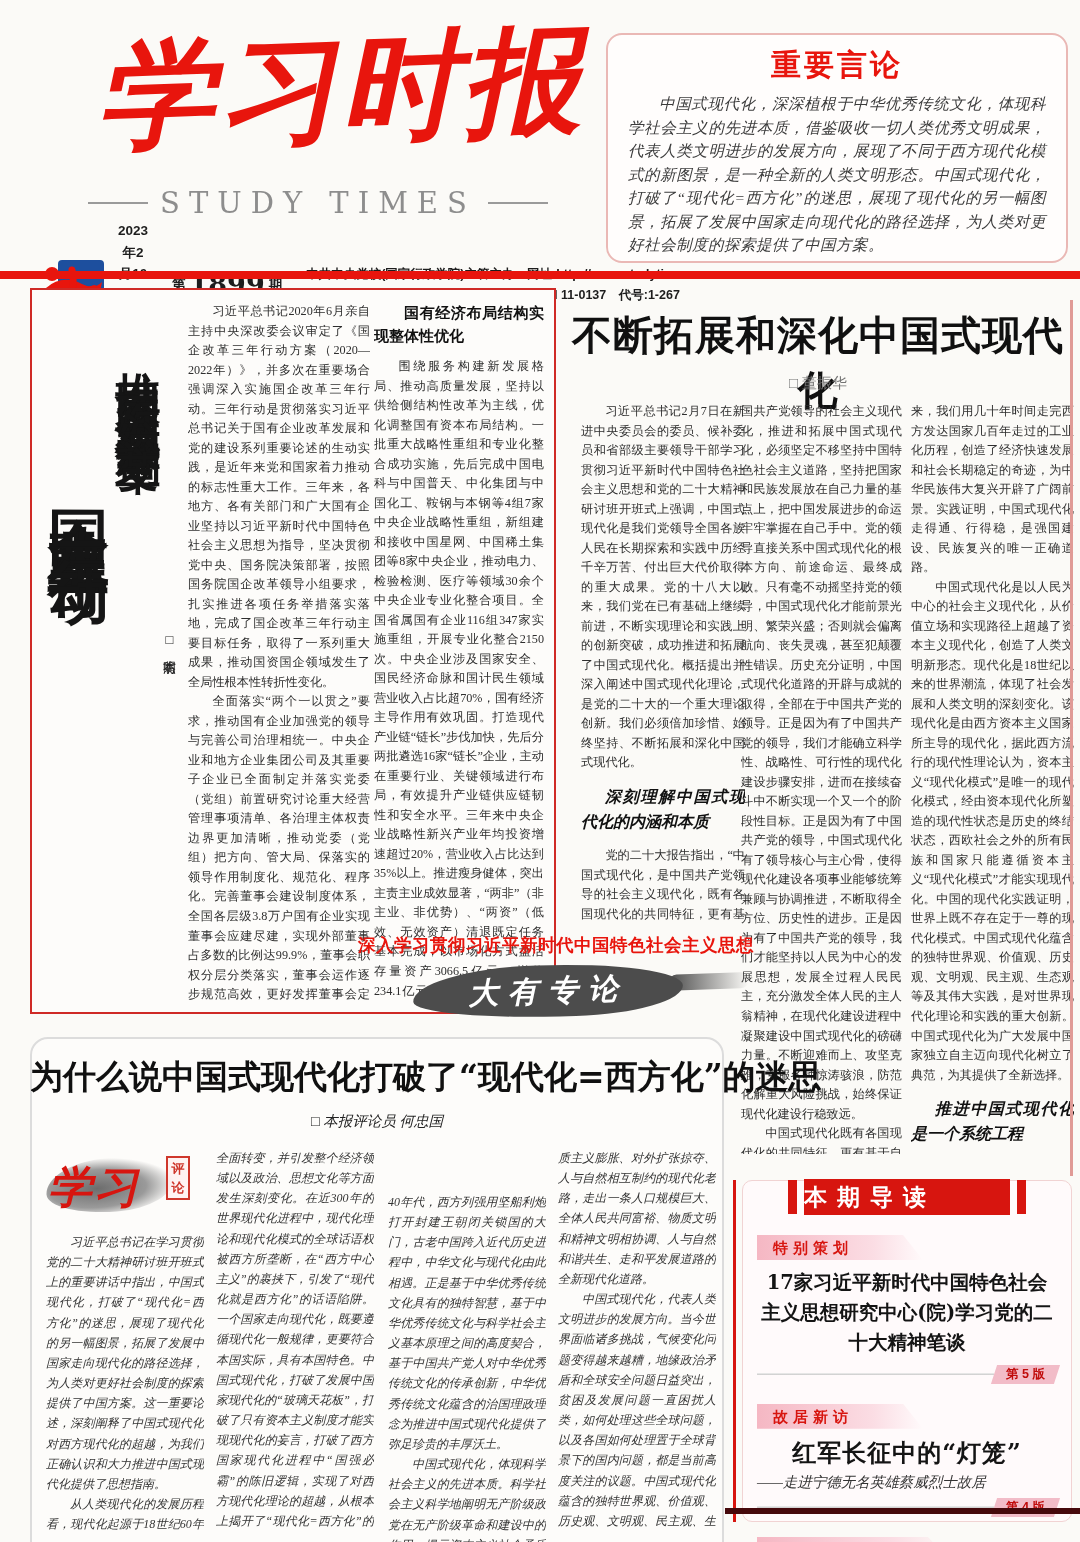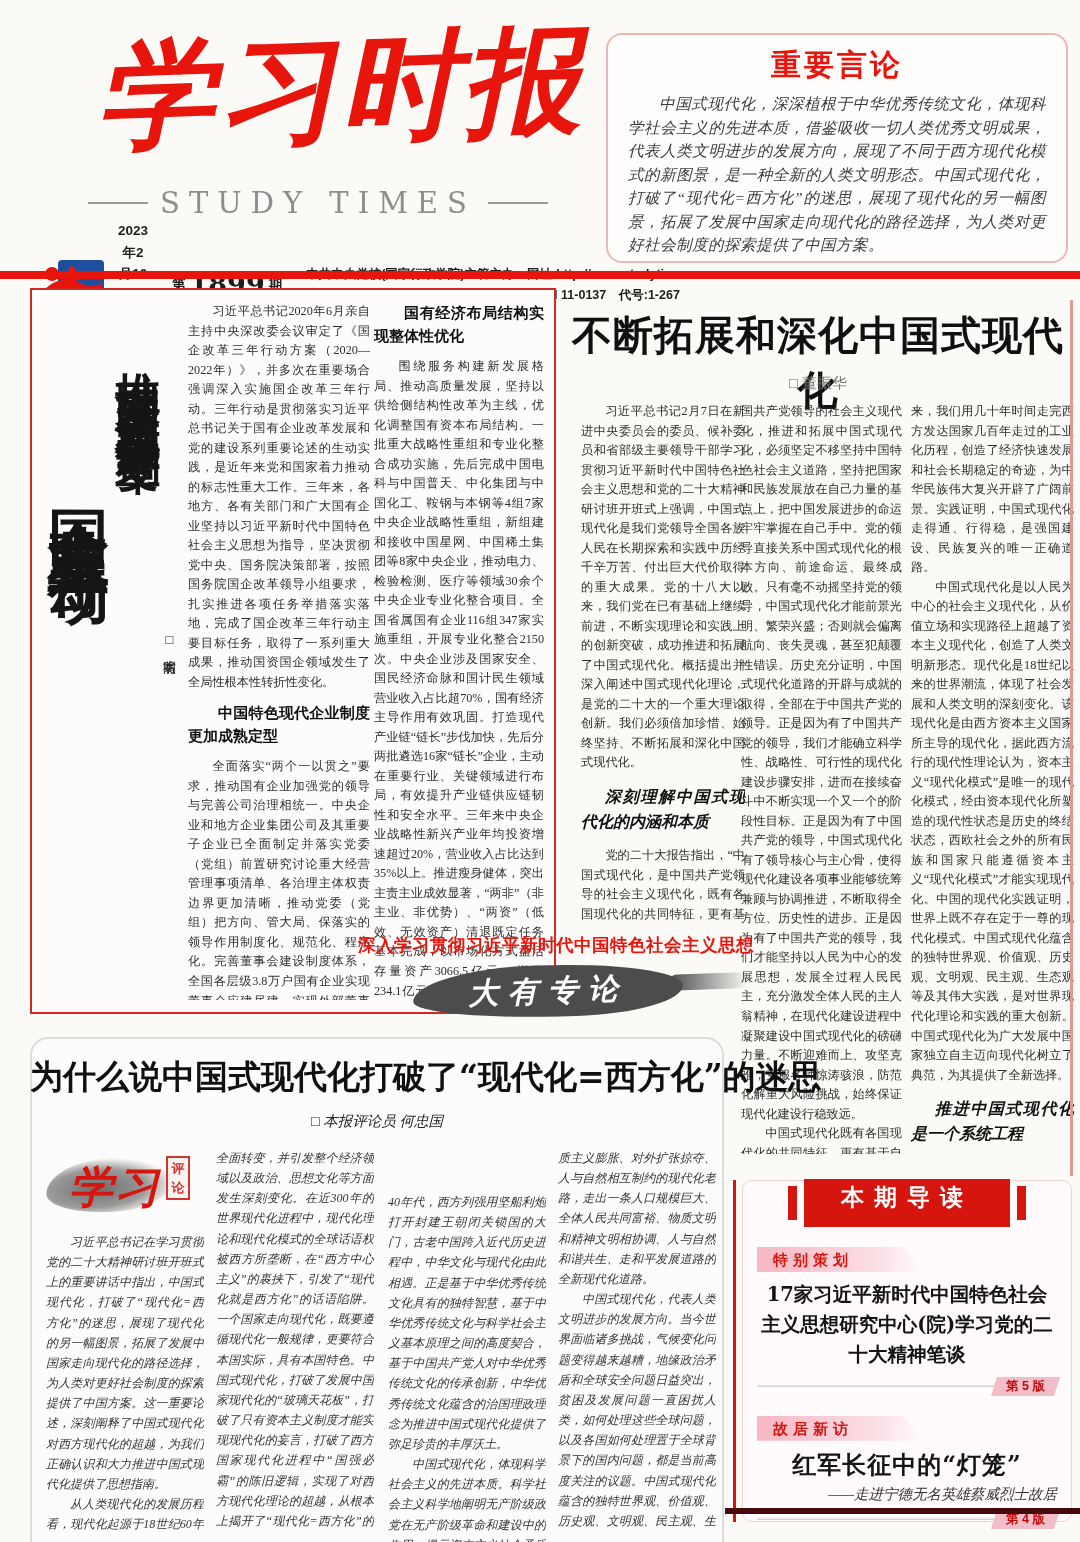--- a/index.html
+++ b/index.html
@@ -76,43 +76,43 @@
   .b-col{font-size:12px;line-height:1.68;font-style:italic;color:#333;}
   .b-col p{margin:0;text-indent:2em;}
   .b-col1{left:46px;top:1148px;width:158px;height:386px;}
   .b-col2{left:216px;top:1148px;width:158px;height:386px;}
   .b-col3{left:388px;top:1148px;width:158px;height:386px;margin-top:44px;}
   .b-col4{left:558px;top:1148px;width:158px;height:386px;}
   .xl-logo{position:relative;width:150px;height:78px;margin-bottom:6px;font-style:normal;}
   .xl-swash{position:absolute;left:0;top:10px;width:128px;height:54px;background:
      radial-gradient(ellipse at 40% 55%, #6d6d6d 0%, #9a9a9a 45%, rgba(160,160,160,0) 72%);
      border-radius:50% 50% 46% 54%/60% 45% 55% 40%;transform:rotate(-4deg);}
-  .xl-chars{position:absolute;left:23px;top:2px;color:#d7150f;font-size:44px;font-weight:bold;
+  .xl-chars{position:absolute;left:2px;top:2px;color:#d7150f;font-size:44px;font-weight:bold;
      font-style:italic;letter-spacing:2px;font-family:"DejaVu Serif",serif;}
   .xl-seal{position:absolute;right:6px;top:8px;width:24px;height:44px;border:2px solid #cf372c;
      color:#cf372c;background:rgba(255,240,240,0.8);font-size:13px;line-height:1.45;text-align:center;
      font-weight:bold;font-style:normal;padding-top:2px;box-sizing:border-box;}
   
   .guide-line-left{left:733px;top:1180px;width:3px;height:342px;background:#d7150f;}
   .guide{left:742px;top:1180px;width:330px;height:342px;border:1.5px solid #f1d3d3;border-radius:10px;
      background:#fffafb;box-sizing:border-box;padding:0 14px;}
   .guide-banner{display:flex;justify-content:center;align-items:center;gap:7px;margin-top:-2px;}
   .gb-bar{width:9px;height:34px;background:#d7150f;}
-  .gb-main{width:206px;height:48px;background:#d7150f;color:#fff;font-size:23px;font-weight:900;
-     letter-spacing:10px;text-align:center;line-height:36px;font-family:"Liberation Sans",sans-serif;}
+  .gb-main{width:206px;height:36px;background:#d7150f;color:#fff;font-size:23px;font-weight:900;
+     letter-spacing:10px;line-height:36px;font-family:"Liberation Sans",sans-serif;}
   .g-label{margin-top:20px;width:150px;height:25px;line-height:25px;padding-left:16px;
      color:#d7150f;font-size:15px;font-weight:bold;letter-spacing:5px;
      font-family:"Liberation Sans",sans-serif;
      background:linear-gradient(90deg,#f5b7c3 0%,#fbdde4 70%,rgba(251,221,228,0) 100%);
      clip-path:polygon(0 0,88% 0,100% 100%,0 100%);}
   .g-title{margin:8px 0 4px 0;text-align:center;font-weight:900;color:#141414;
      font-family:"DejaVu Serif",serif;}
   .g-title.t1{font-size:19.5px;line-height:1.55;}
   .g-title.t2{font-size:24px;letter-spacing:1px;}
-  .g-sub{text-align:right;font-size:14.5px;font-style:italic;color:#333;margin-top:2px;}
+  .g-sub{text-align:left;font-size:14.5px;font-style:italic;color:#333;margin-top:2px;}
   .page-row{display:flex;align-items:center;margin-top:6px;}
   .page-line{flex:1;height:2px;background:linear-gradient(180deg,#f0f0f0,#c9c9c9);}
   .page-tag{background:#f2bcc8;color:#c00a0a;font-size:12.5px;padding:1px 12px;transform:skewX(-18deg);
      font-family:"Liberation Sans",sans-serif;font-weight:bold;white-space:nowrap;}
   .page-tag span{display:inline-block;transform:skewX(18deg);}
   .bottom-rule{left:725px;top:1508px;width:355px;height:6px;background:#46090c;}
 </style>
 </head>
 <body>
 
@@ -154,21 +154,20 @@
 </div>
 
 <div class="abs red-rule"></div>
 
 <div class="abs left-box">
   <div class="abs vtitle vt-main">推动国资国企领域发生深刻变革</div>
   <div class="abs vtitle vt-sub">国企改革三年行动</div>
   <div class="abs vbyline">□ 翁杰明</div>
   <div class="abs ncol l-col1">
     <p>习近平总书记2020年6月亲自主持中央深改委会议审定了《国企改革三年行动方案（2020—2022年）》，并多次在重要场合强调深入实施国企改革三年行动。三年行动是贯彻落实习近平总书记关于国有企业改革发展和党的建设系列重要论述的生动实践，是近年来党和国家着力推动的标志性重大工作。三年来，各地方、各有关部门和广大国有企业坚持以习近平新时代中国特色社会主义思想为指导，坚决贯彻党中央、国务院决策部署，按照国务院国企改革领导小组要求，扎实推进各项任务举措落实落地，完成了国企改革三年行动主要目标任务，取得了一系列重大成果，推动国资国企领域发生了全局性根本性转折性变化。</p>
-    <div class="col-subhead">中国特色现代企业制度更加成熟定型</div>
     <p>全面落实“两个一以贯之”要求，推动国有企业加强党的领导与完善公司治理相统一。中央企业和地方企业集团公司及其重要子企业已全面制定并落实党委（党组）前置研究讨论重大经营管理事项清单、各治理主体权责边界更加清晰，推动党委（党组）把方向、管大局、保落实的领导作用制度化、规范化、程序化。完善董事会建设制度体系，全国各层级3.8万户国有企业实现董事会应建尽建，实现外部董事占多数的比例达99.9%，董事会职权分层分类落实，董事会运作逐步规范高效，更好发挥董事会定战略、作决策、防风险作用。中央企业子企业和地方国有企业建立董事会向经理层授权管理制度的户数占比均超过97%，普遍健全授权后的定期跟踪、评估调整机制，有效保障了经理层依法履行谋经营、抓落实、强管理职责。在完成国资委直接监管企业公司制改制基础上，中央党政机关和事业单位管理的1.5万户、地方政府管理的15万户国有企业全部完成公司制改制，国有企业有限责任的法律基础进一步夯实。中国特色现代企业制度更广更深落实落细，推动国有企业治理机制发生了根本变化，将制度优势更好转化成为治理效能，成功探索形成了国有企业治理的中国方案。</p>
   </div>
   <div class="abs ncol l-col2">
     <div class="col-subhead first">国有经济布局结构实现整体性优化</div>
     <p>围绕服务构建新发展格局、推动高质量发展，坚持以供给侧结构性改革为主线，优化调整国有资本布局结构。一批重大战略性重组和专业化整合成功实施，先后完成中国电科与中国普天、中化集团与中国化工、鞍钢与本钢等4组7家中央企业战略性重组，新组建和接收中国星网、中国稀土集团等8家中央企业，推动电力、检验检测、医疗等领域30余个中央企业专业化整合项目。全国省属国有企业116组347家实施重组，开展专业化整合2150次。中央企业涉及国家安全、国民经济命脉和国计民生领域营业收入占比超70%，国有经济主导作用有效巩固。打造现代产业链“链长”步伐加快，先后分两批遴选16家“链长”企业，主动在重要行业、关键领域进行布局，有效提升产业链供应链韧性和安全水平。三年来中央企业战略性新兴产业年均投资增速超过20%，营业收入占比达到35%以上。推进瘦身健体，突出主责主业成效显著，“两非”（非主业、非优势）、“两资”（低效、无效资产）清退既定任务基本完成，以市场化方式盘活存量资产3066.5亿元，增值234.1亿元，中央企业从事主业的户数占比达到93%。全面完成“僵尸企业”处置和特困企业治理，“压减”工作大力推进，中央企业存量法人户数压减44%，管理层级大多数控制在四级（含）以内。剥离国有企业办社会职能和解决历史遗留问题全面扫尾，全国国资系统监管企业1500万户“三供一业”分离，1900个教育机构、2525个医疗机构深化改革，173.2万名厂办大集体职工安置和2027万名退休人员社会化管理完成比例均达到99.6%以上，历史性地解决了长期以来社企不分的难题，为国有企业公平参与竞争创造了更好条件。通过布局优化和结构调整，国有资本配置效率明显提升，国有企业战略支撑作用有效发挥，国有经济竞争力、创新力、控制力、影响力和抗风险能力显著提升。（下转7版）</p>
   </div>
 </div>
 
 <div class="abs r-headline">不断拓展和深化中国式现代化</div>
 <div class="abs r-byline">□ 董振华</div>

